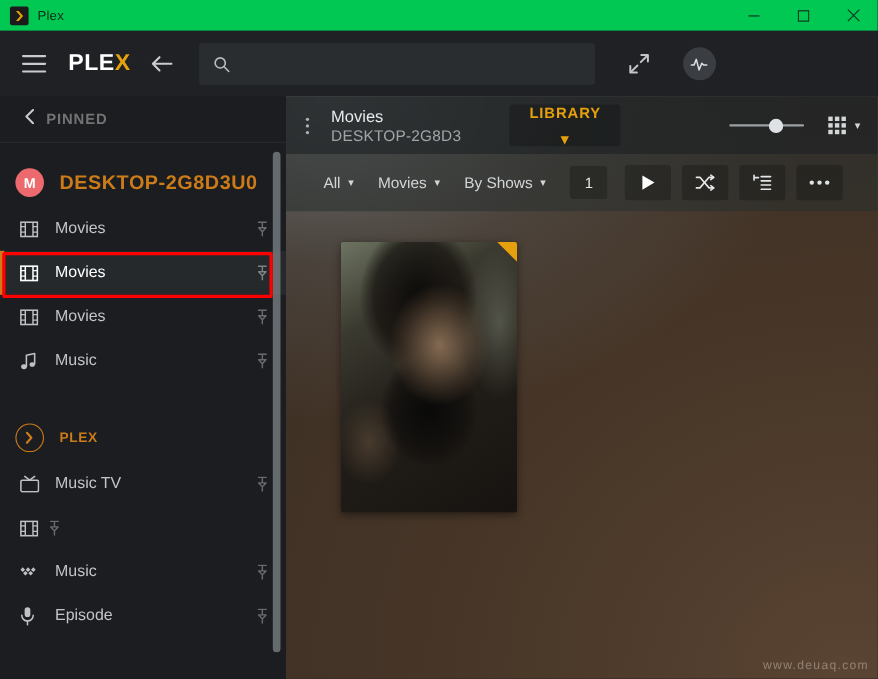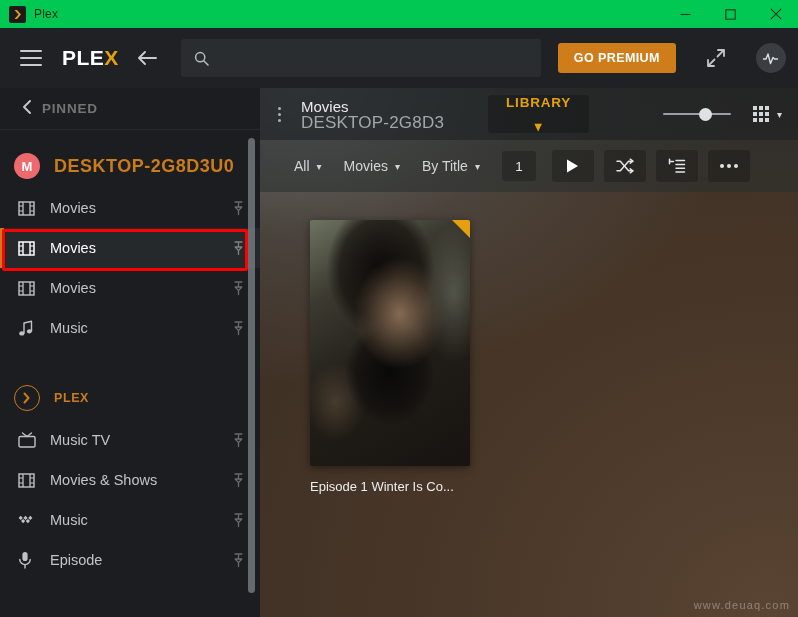--- a/index.html
+++ b/index.html
@@ -133,21 +133,21 @@
       linear-gradient(160deg, #6d7a80 0%, #4e4a42 40%, #42342a 75%, #3a2d23 100%);
   }
   .main-header {
     height: 52px; background: rgba(30,35,37,0.80);
     display: flex; align-items: center; padding-left: 18px;
   }
   .kebab { display: flex; flex-direction: column; gap: 3px; margin-right: 20px; cursor: pointer; }
   .kebab i { width: 3px; height: 3px; border-radius: 50%; background: #aeb2b5; display: block; }
   .mh-titles { display: flex; flex-direction: column; justify-content: center; }
   .mh-title { font-size: 15px; color: #e8eaec; line-height: 18px; }
-  .mh-sub { font-size: 17px; color: #a2a6a9; line-height: 14px; letter-spacing: .2px; }
+  .mh-sub { font-size: 14px; color: #a2a6a9; line-height: 14px; letter-spacing: .2px; }
   .library-btn {
     margin-left: 44px; height: 38px; padding: 0 18px;
     background: rgba(0,0,0,0.22); border: none; border-radius: 3px;
     color: #e5a00d; font-size: 13.5px; font-weight: bold; letter-spacing: .8px;
     font-family: "Liberation Sans", sans-serif; cursor: pointer;
     display: flex; align-items: center; gap: 8px; flex-direction: column;
   }
   .mh-spacer { flex: 1; }
   .slider { width: 68px; height: 16px; position: relative; display: flex; align-items: center; cursor: pointer; }
   .slider .track { position: absolute; left: 0; right: 0; height: 2px; background: #9aa0a3; border-radius: 1px; }
@@ -266,21 +266,20 @@
     </div>
     <div class="searchbox">
       <span class="sicon">
         <svg width="15" height="15" viewBox="0 0 15 15">
           <circle cx="6.2" cy="6.2" r="4.6" fill="none" stroke="#b9bcbf" stroke-width="1.5"></circle>
           <path d="M9.7 9.7 L14 14" stroke="#b9bcbf" stroke-width="1.5" stroke-linecap="round"></path>
         </svg>
       </span>
       <input type="text" value="" placeholder="" style="">
     </div>
-    <button class="premium">GO PREMIUM</button>
     <div class="expand-btn">
       <svg width="20" height="20" viewBox="0 0 20 20">
         <path d="M12 2 H18 V8" stroke="#c3c6c9" stroke-width="1.8" fill="none" stroke-linecap="round" stroke-linejoin="round"></path>
         <path d="M8 18 H2 V12" stroke="#c3c6c9" stroke-width="1.8" fill="none" stroke-linecap="round" stroke-linejoin="round"></path>
         <path d="M17.6 2.4 L11.5 8.5" stroke="#c3c6c9" stroke-width="1.8" stroke-linecap="round"></path>
         <path d="M2.4 17.6 L8.5 11.5" stroke="#c3c6c9" stroke-width="1.8" stroke-linecap="round"></path>
       </svg>
     </div>
     <div class="activity-btn">
       <svg width="17" height="17" viewBox="0 0 17 17">
@@ -402,21 +401,20 @@
       </div>
 
       <div class="navitem">
         <span class="nico">
           <svg width="17" height="17" viewBox="0 0 17 17">
             <rect x="1" y="2" width="15" height="13" fill="none" stroke="#bfc2c5" stroke-width="1.4"></rect>
             <path d="M5 2 V15 M12 2 V15" stroke="#bfc2c5" stroke-width="1.3"></path>
             <path d="M1 6 H5 M1 11 H5 M12 6 H16 M12 11 H16" stroke="#bfc2c5" stroke-width="1.1"></path>
           </svg>
         </span>
-        <span class="nlabel">Movies &amp; Shows</span>
         <span class="pin">
           <svg width="11" height="14" viewBox="0 0 11 14">
             <path d="M2 1 H9 M5.5 1 V6 M2.2 6 H8.8 L5.5 9.6 L2.2 6 Z M5.5 9.6 V13.5" stroke="#a9acaf" stroke-width="1.3" fill="none" stroke-linecap="round" stroke-linejoin="round"></path>
           </svg>
         </span>
       </div>
 
       <div class="navitem">
         <span class="nico">
           <svg width="18" height="14" viewBox="0 0 18 14">
@@ -497,21 +495,21 @@
     <div class="toolbar">
       <div class="filter">
         <span>All</span>
         <span style="font-size:10px">▾</span>
       </div>
       <div class="filter">
         <span>Movies</span>
         <span style="font-size:10px">▾</span>
       </div>
       <div class="filter">
-        <span>By Title</span>
+        <span>By Shows</span>
         <span style="font-size:10px">▾</span>
       </div>
       <div class="count-badge">1</div>
       <div class="tb-sqbtn">
         <svg width="15" height="16" viewBox="0 0 15 16">
           <path d="M2 1.5 L13 8 L2 14.5 Z" fill="#ffffff"></path>
         </svg>
       </div>
       <div class="tb-sqbtn">
         <svg width="18" height="16" viewBox="0 0 18 16">
@@ -535,21 +533,20 @@
           </div>
       </div>
     </div>
 
     <div class="grid-area">
       <div class="card">
         <div class="poster">
           <div class="face"></div>
           <div class="unwatched"></div>
         </div>
-        <div class="card-title">Episode 1 Winter Is Co...</div>
       </div>
     </div>
 
     <div class="watermark">www.deuaq.com</div>
   </div>
 
   <div class="annot"></div>
 
 </div>
 

